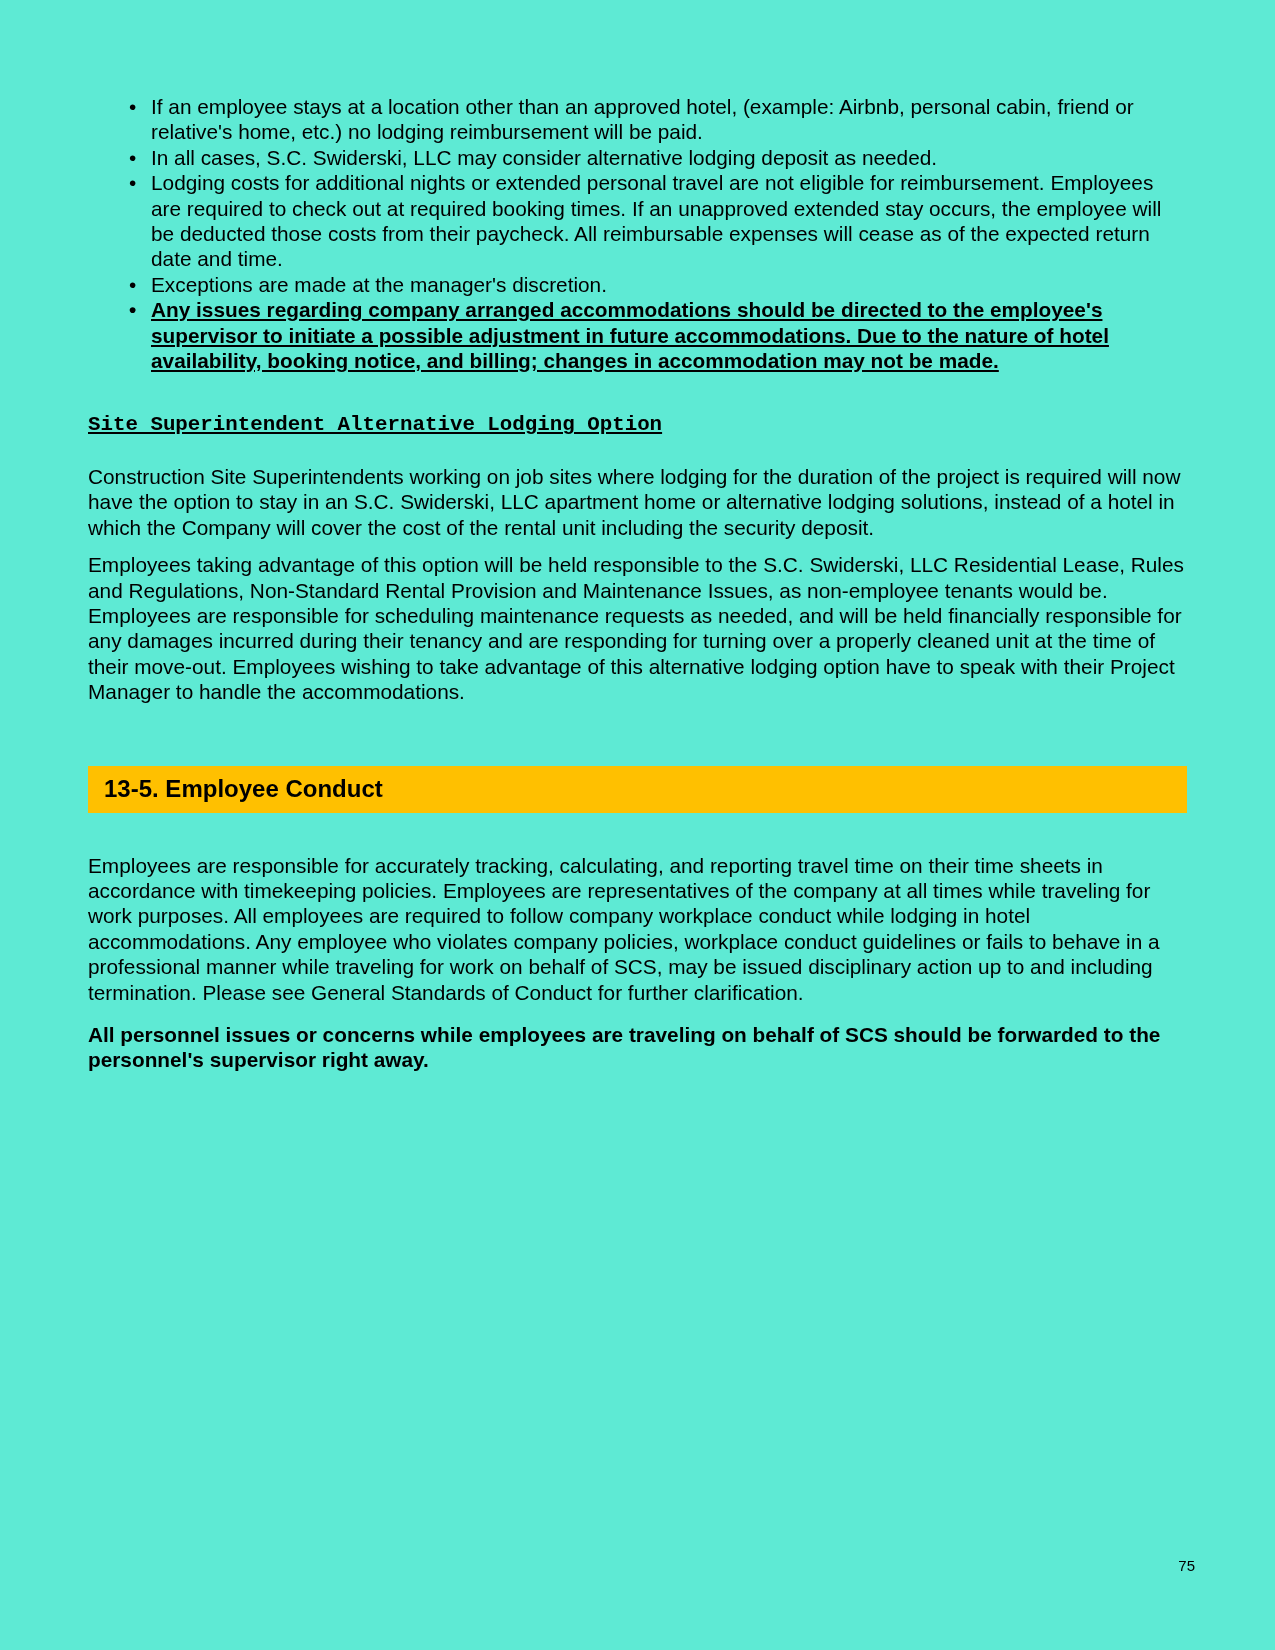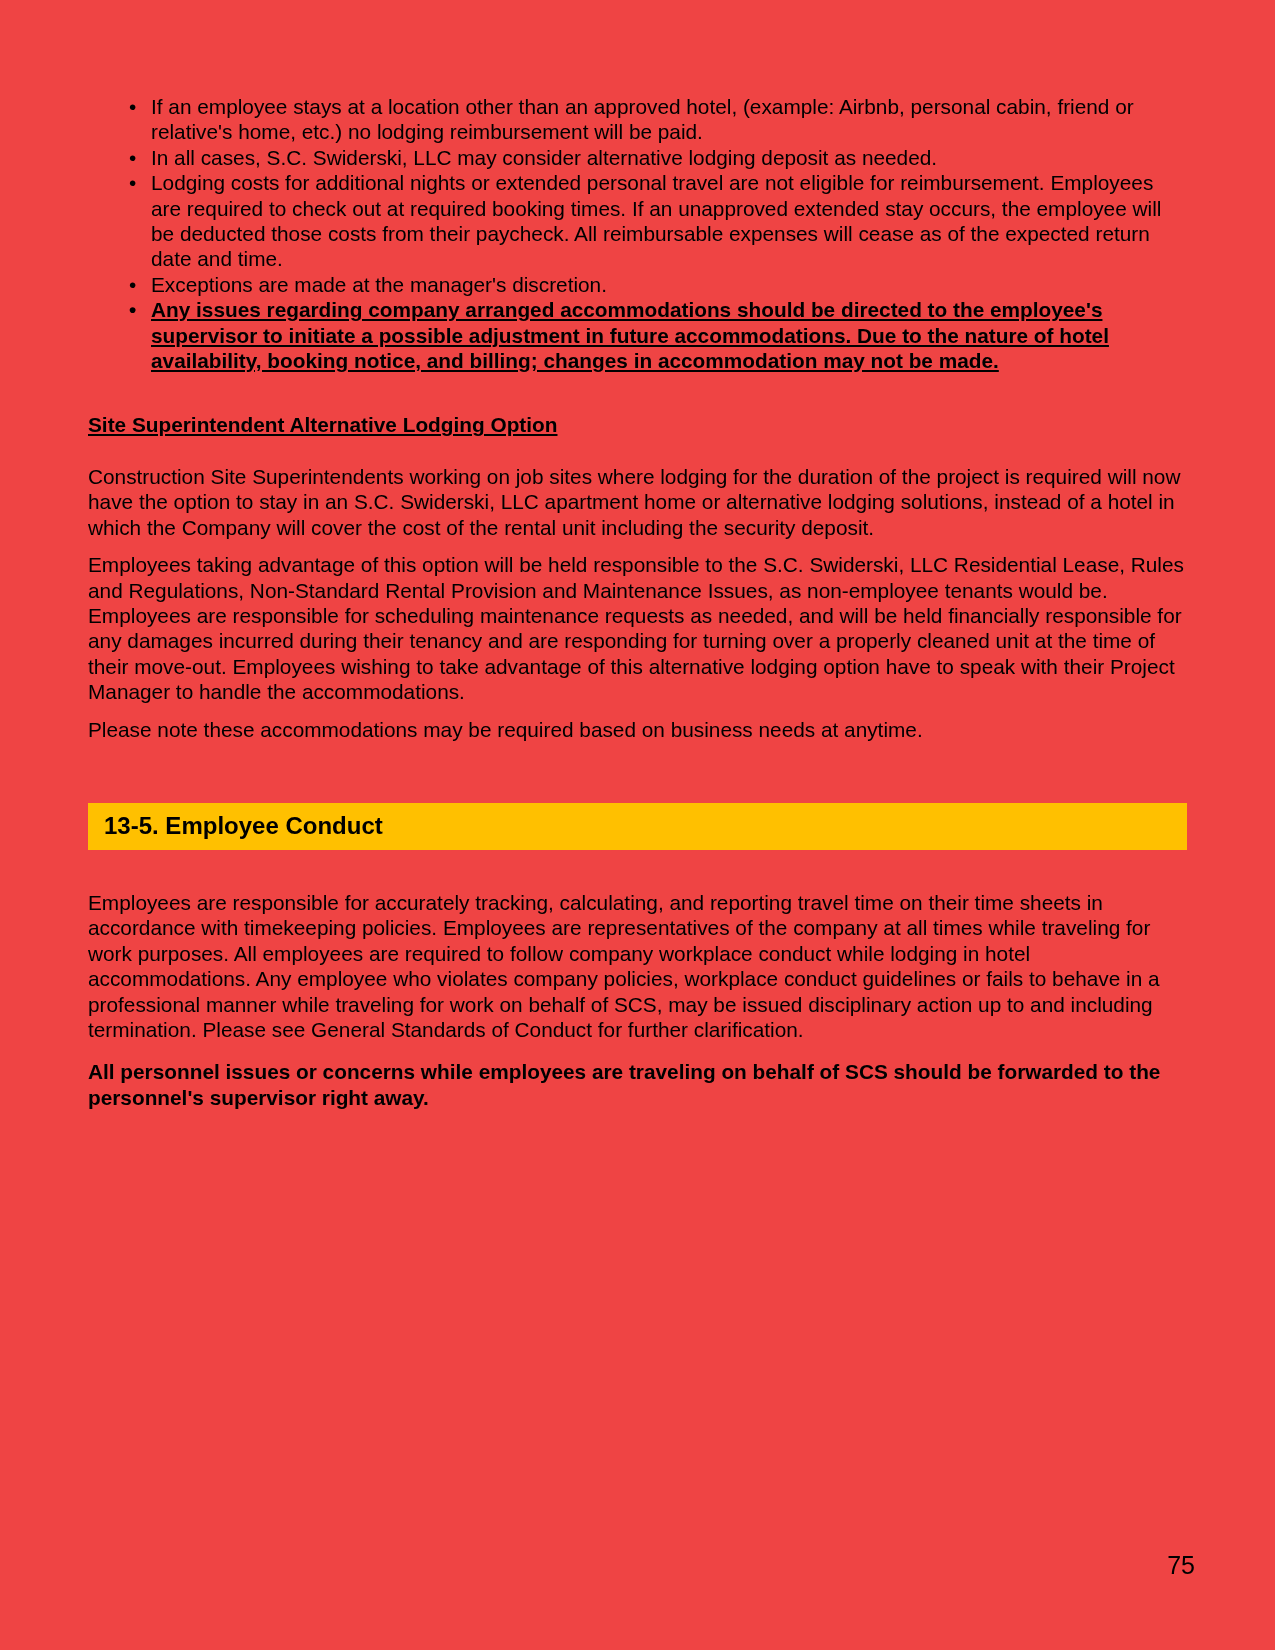--- a/index.html
+++ b/index.html
@@ -4,21 +4,21 @@
 <style>
   html, body {
     margin: 0;
     padding: 0;
     background: #ffffff;
   }
   .page {
     position: relative;
     width: 1275px;
     height: 1650px;
-    background: #ef4444;
+    background: #5eead4;
     font-family: "Liberation Sans", "DejaVu Sans", sans-serif;
     font-size: 20.8px;
     line-height: 25.4px;
     color: #000000;
     overflow: hidden;
   }
   .content {
     padding: 94px 88px 0 88px;
   }
   ul.bullet-list {
@@ -38,20 +38,21 @@
   ul.bullet-list li.bold {
     font-weight: bold;
     text-decoration: underline;
   }
   h2.sub-heading {
     font-size: 20.8px;
     line-height: 25.4px;
     font-weight: bold;
     text-decoration: underline;
     margin: 0 0 26px 0;
+    font-family: Liberation Mono, monospace;
   }
   p {
     margin: 0 0 12px 0;
   }
   p.bold-note {
     font-weight: bold;
     margin-top: 17px;
   }
   .section-bar {
     background: #FFC000;
@@ -65,21 +66,21 @@
   .section-bar .section-title {
     font-weight: bold;
     font-size: 24px;
     line-height: 1;
     color: #000000;
   }
   .page-number {
     position: absolute;
     top: 1553px;
     right: 80px;
-    font-size: 25px;
+    font-size: 15px;
     line-height: 25.4px;
     color: #000000;
   }
 </style>
 </head>
 <body>
 
 <div class="page">
   <div class="content">
 
@@ -88,21 +89,20 @@
       <li>In all cases, S.C. Swiderski, LLC may consider alternative lodging deposit as needed.</li>
       <li>Lodging costs for additional nights or extended personal travel are not eligible for reimbursement. Employees are required to check out at required booking times. If an unapproved extended stay occurs, the employee will be deducted those costs from their paycheck. All reimbursable expenses will cease as of the expected return date and time.</li>
       <li>Exceptions are made at the manager's discretion.</li>
       <li class="bold">Any issues regarding company arranged accommodations should be directed to the employee's supervisor to initiate a possible adjustment in future accommodations. Due to the nature of hotel availability, booking notice, and billing; changes in accommodation may not be made.</li>
     </ul>
 
     <h2 class="sub-heading">Site Superintendent Alternative Lodging Option</h2>
 
     <p>Construction Site Superintendents working on job sites where lodging for the duration of the project is required will now have the option to stay in an S.C. Swiderski, LLC apartment home or alternative lodging solutions, instead of a hotel in which the Company will cover the cost of the rental unit including the security deposit.</p>
     <p>Employees taking advantage of this option will be held responsible to the S.C. Swiderski, LLC Residential Lease, Rules and Regulations, Non-Standard Rental Provision and Maintenance Issues, as non-employee tenants would be. Employees are responsible for scheduling maintenance requests as needed, and will be held financially responsible for any damages incurred during their tenancy and are responding for turning over a properly cleaned unit at the time of their move-out. Employees wishing to take advantage of this alternative lodging option have to speak with their Project Manager to handle the accommodations.</p>
-    <p>Please note these accommodations may be required based on business needs at anytime.</p>
 
     <div class="section-bar">
       <span class="section-title">13-5. Employee Conduct</span>
     </div>
 
     <p>Employees are responsible for accurately tracking, calculating, and reporting travel time on their time sheets in accordance with timekeeping policies. Employees are representatives of the company at all times while traveling for work purposes. All employees are required to follow company workplace conduct while lodging in hotel accommodations. Any employee who violates company policies, workplace conduct guidelines or fails to behave in a professional manner while traveling for work on behalf of SCS, may be issued disciplinary action up to and including termination. Please see General Standards of Conduct for further clarification.</p>
     <p class="bold-note">All personnel issues or concerns while employees are traveling on behalf of SCS should be forwarded to the personnel's supervisor right away.</p>
 
   </div>
 

